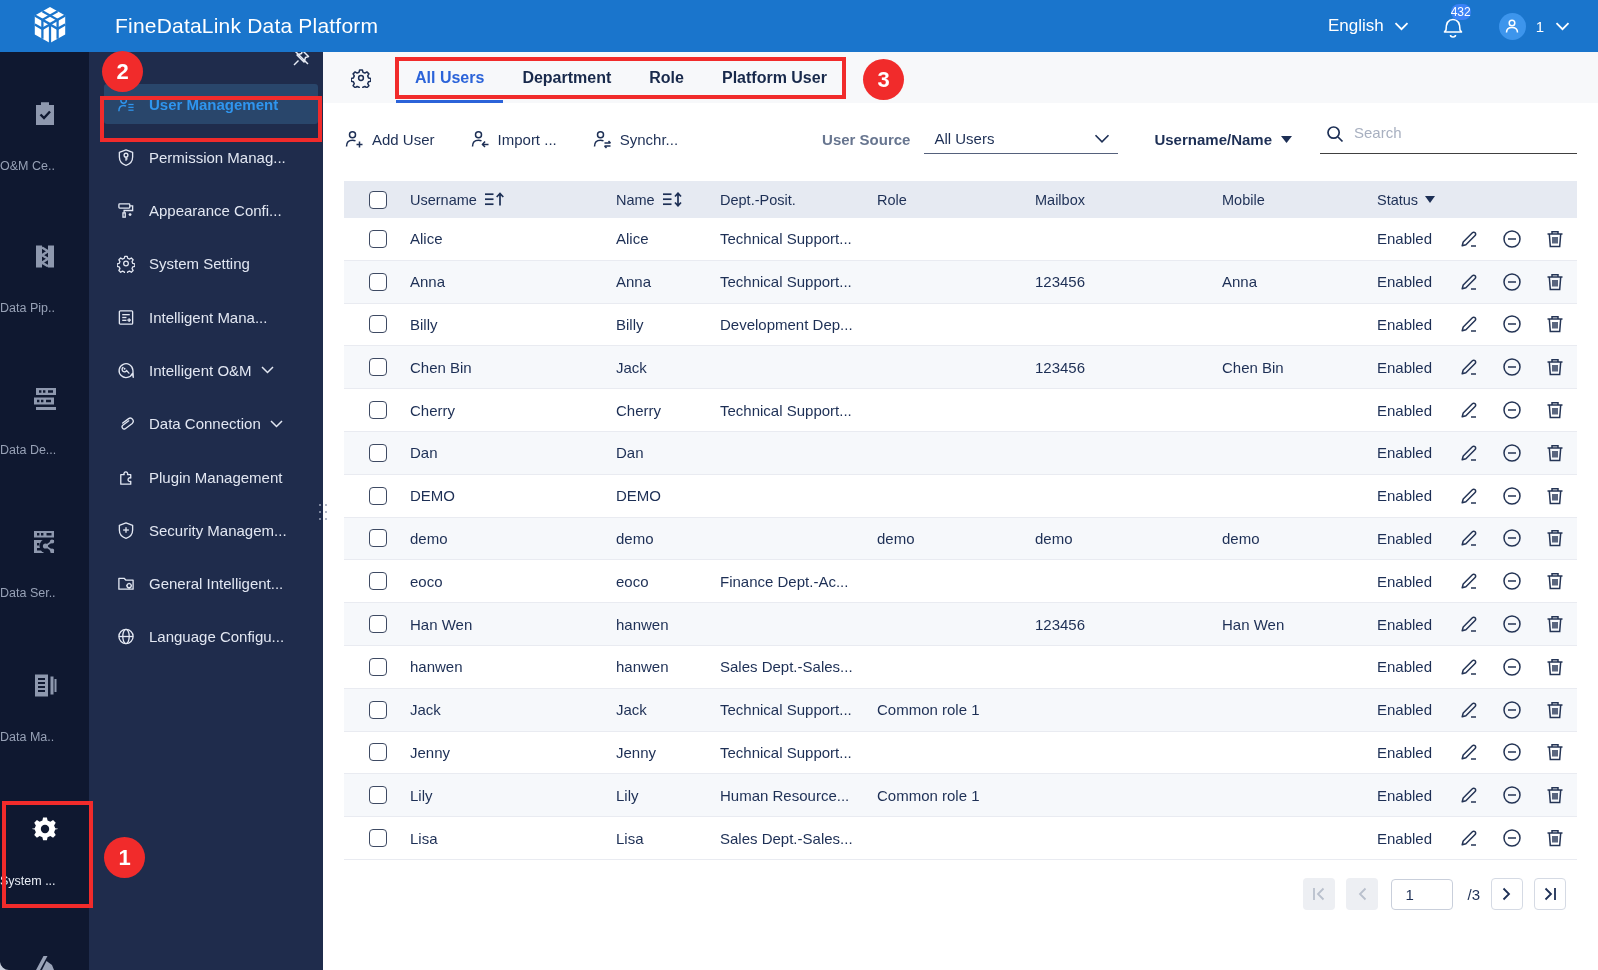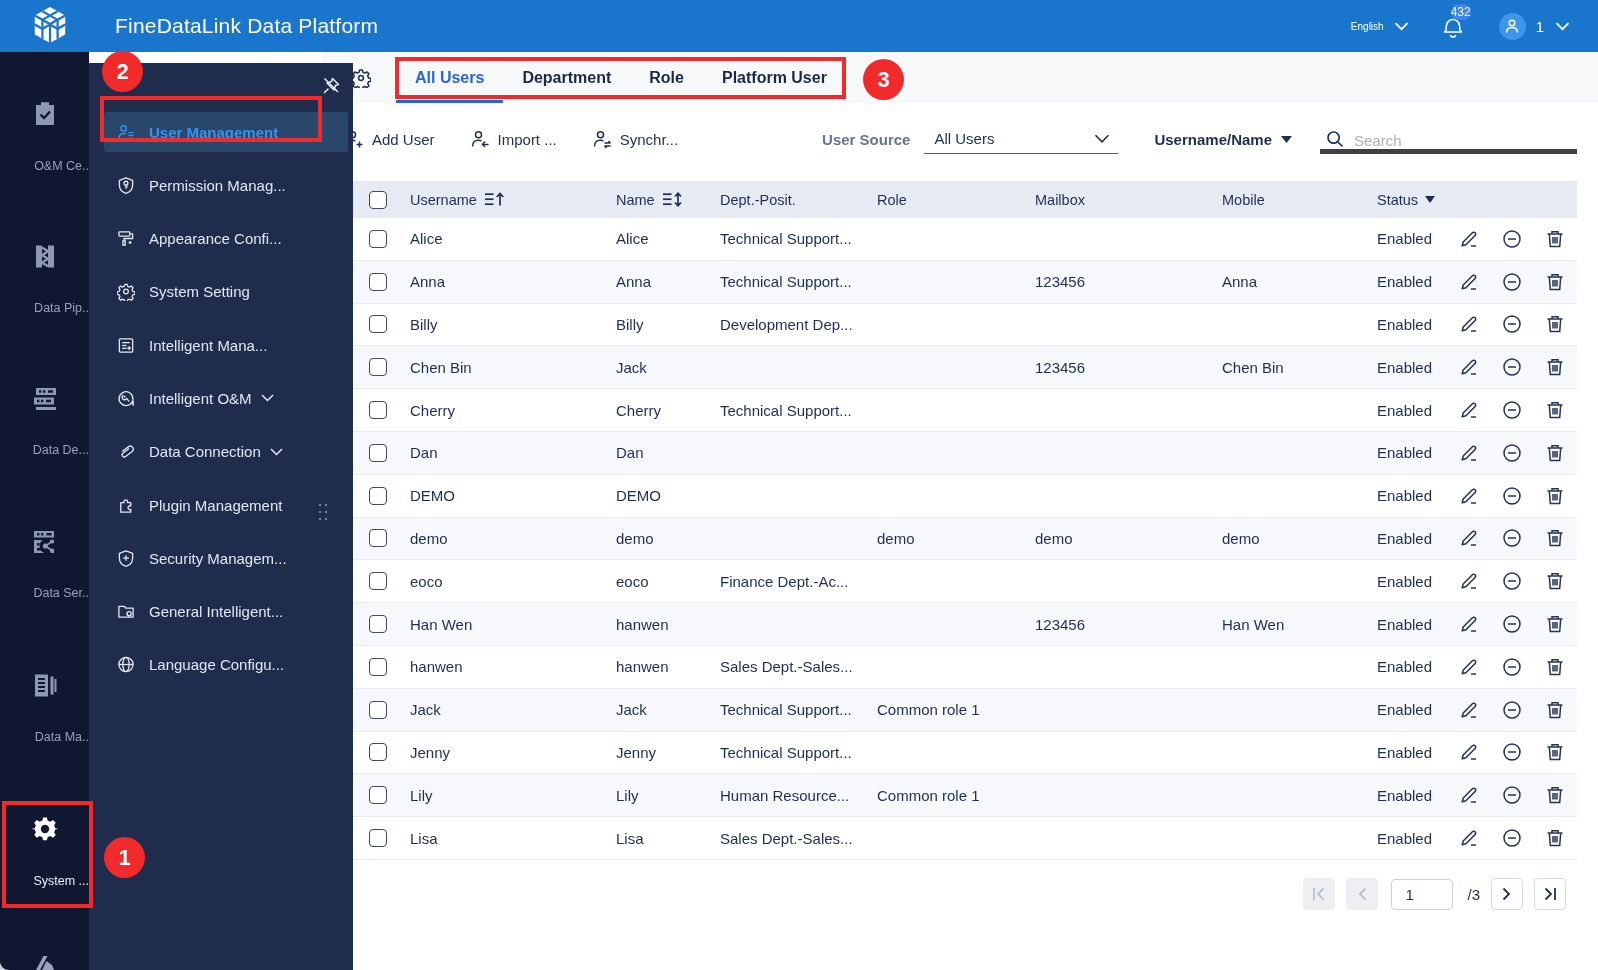--- a/index.html
+++ b/index.html
@@ -12,46 +12,46 @@
   svg { display:block; }
 
   
   .topbar {
     position:absolute; left:0; top:0; width:1598px; height:52px;
     background:#1A75CC; display:flex; align-items:center; z-index:5;
   }
   .topbar-logo { margin-left:31px; }
   .topbar-title { color:#ffffff; font-size:21px; margin-left:46px; letter-spacing:.2px; }
   .topbar-right { margin-left:auto; display:flex; align-items:center; margin-right:28px; }
-  .lang { display:flex; align-items:center; color:#ffffff; font-size:10px; cursor:pointer; }
+  .lang { display:flex; align-items:center; color:#ffffff; font-size:17px; cursor:pointer; }
   .lang .chev { margin-left:10px; }
   .bell-wrap { position:relative; margin-left:33px; cursor:pointer; }
   .badge {
     position:absolute; left:9px; top:-10px; background:#3b82f6; color:#fff;
     font-size:12px; line-height:16px; padding:0 0; border-radius:8px; font-weight:400;
   }
   .avatar {
     width:27px; height:27px; border-radius:50%; background:#3D95EC;
     margin-left:35px; display:flex; align-items:center; justify-content:center; cursor:pointer;
   }
   .user-count { color:#fff; font-size:15px; margin-left:10px; }
   .topbar-right .chev-last { margin-left:11px; cursor:pointer; }
 
   
   .rail { position:absolute; left:0; top:52px; width:89px; bottom:0; background:#0F1830; z-index:2; }
-  .rail-item { position:absolute; left:0; width:89px; text-align:right; color:#8E98AE; cursor:pointer; }
+  .rail-item { position:absolute; left:0; width:89px; text-align:left; color:#8E98AE; cursor:pointer; }
   .rail-item svg { margin:0 auto; }
   .rail-label {
     display:block; margin-top:32px; font-size:12.5px; color:#97A1B6; white-space:nowrap;
   }
   .rail-item.active .rail-label { color:#E9EDF5; }
   .rail-bottom-logo { position:absolute; left:0; bottom:0; }
 
   
-  .submenu { position:absolute; left:89px; top:63px; width:264px; bottom:0; background:#1F2C4C; z-index:2; }
+  .submenu { position:absolute; left:89px; top:35px; width:234px; bottom:0; background:#1F2C4C; z-index:2; }
   .pin-btn { position:absolute; top:12px; right:11px; cursor:pointer; }
   .menu-list { position:absolute; top:49px; left:0; right:0; }
   .menu-item {
     height:40px; margin:0 5px 13.3px 15px; display:flex; align-items:center;
     color:#E2E7F2; font-size:15px; border-radius:3px; cursor:pointer; position:relative;
   }
   .menu-item .mi-icon { width:18px; margin-left:13px; margin-right:14px; flex:none; }
   .menu-item .mi-label { white-space:nowrap; }
   .menu-item .mi-chev { margin-left:9px; }
   .menu-item.active { background:#29466B; color:#2F95EE; font-weight:700; }
@@ -80,22 +80,22 @@
   .us-label { font-size:15px; font-weight:700; color:#67758F; }
   .select {
     width:194px; margin-left:14px; height:30px; border-bottom:1px solid #55617C;
     display:flex; align-items:center; font-size:15px; color:#1D2F55; cursor:pointer;
   }
   .select .sel-text { margin-left:10px; }
   .select .chev { margin-left:auto; margin-right:8px; }
   .sort-field { margin-left:36px; display:flex; align-items:center; font-size:15px; font-weight:700; color:#1D2F55; cursor:pointer; }
   .sort-field .caret { margin-left:9px; }
   .search {
-    width:257px; margin-left:28px; height:30px; border-bottom:5px solid #404040;
-    display:flex; align-items:flex-end; cursor:text;
+    width:257px; margin-left:28px; height:30px; border-bottom:1px solid #404040;
+    display:flex; align-items:flex-start; cursor:text;
   }
   .search svg { margin-left:5px; flex:none; }
   .search input {
     border:0; outline:0; background:transparent; font-size:15px; margin-left:9px; width:200px;
     font-family:inherit; color:#1D2F55;
   }
   .search input::placeholder { color:#A8B0C0; }
 
   
   .table { position:absolute; left:21px; right:21px; top:129px; }

